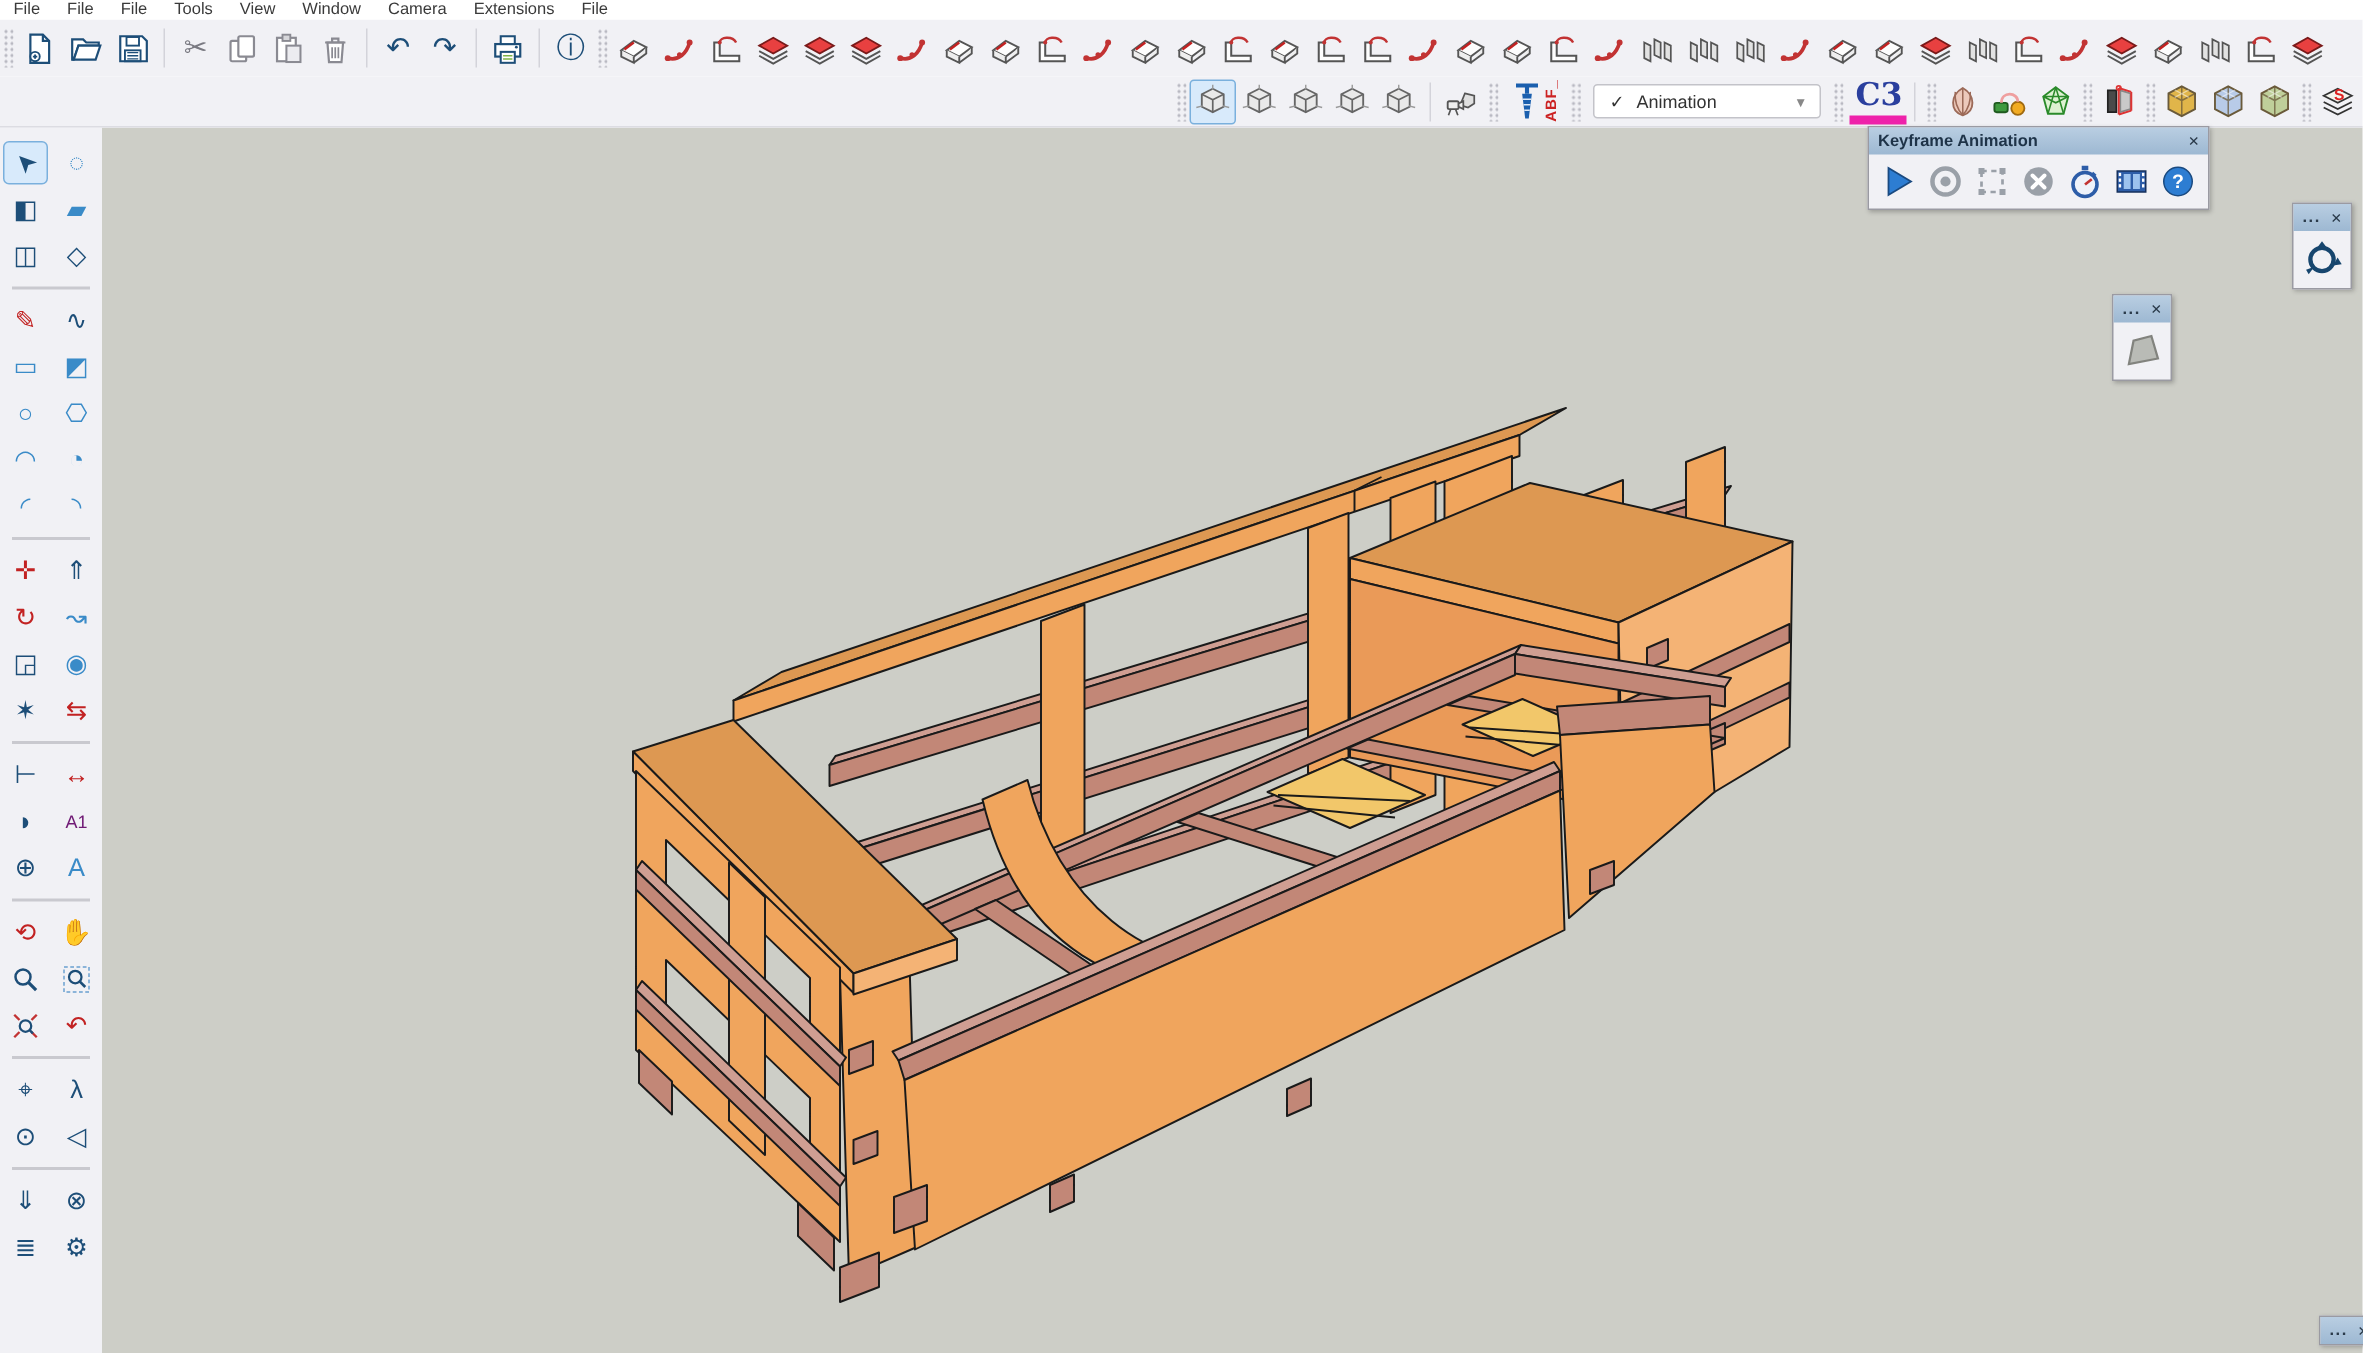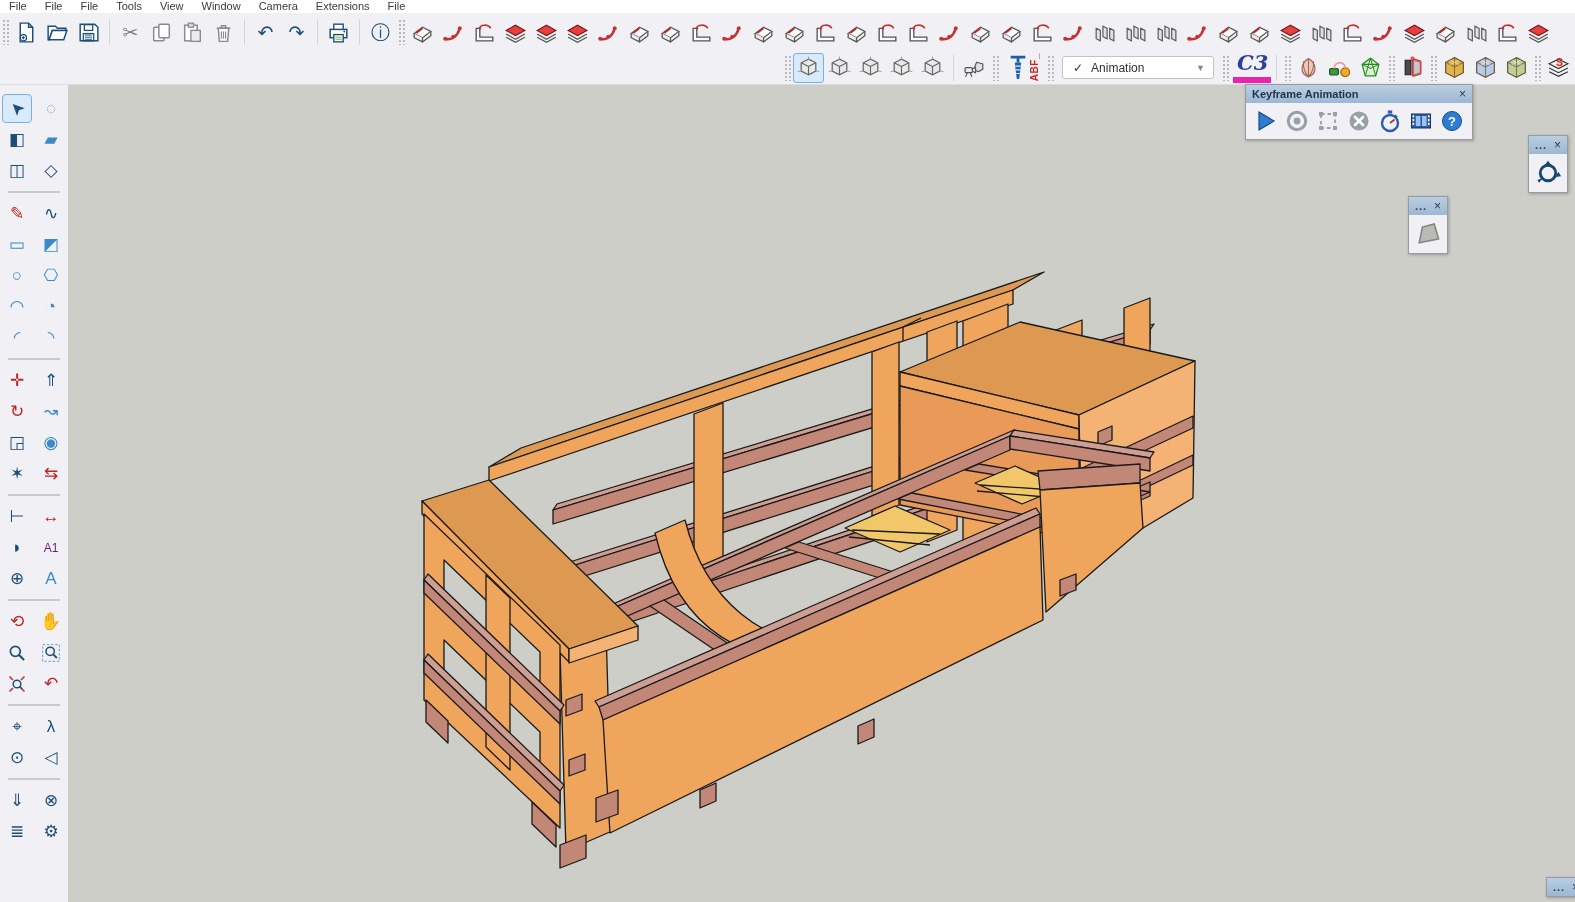--- a/index.html
+++ b/index.html
@@ -35,21 +35,21 @@
   #tag-dropdown .chk { margin:0 8px 0 10px; font-size:12px; }
   #tag-dropdown .val { flex:1; }
   #tag-dropdown .arr { color:#888; font-size:9px; margin-right:8px; }
 
   
   #abf-btn { display:flex; align-items:center; height:32px; cursor:pointer; }
   #abf-btn svg { width:22px; height:28px; }
   #abf-label { writing-mode:vertical-rl; transform:rotate(180deg); font-size:10px;
                font-weight:bold; color:#cc2222; letter-spacing:0.5px; }
   #c3-btn { position:relative; width:40px; height:32px; cursor:pointer; }
-  #c3-label { font-family:"DejaVu Serif", serif; font-style:italic; font-weight:bold;
+  #c3-label { font-family:"DejaVu Serif", serif; font-weight:bold;
               font-size:21px; color:#2a3f9e; position:absolute; left:6px; top:-2px; }
   #c3-bar { position:absolute; left:2px; bottom:1px; width:38px; height:6px; background:#ee22aa; }
 
   
   #palette { position:absolute; left:0; top:85px; width:68px; height:817px;
              background:#f1f1f5; z-index:25; display:grid;
              grid-template-columns:34px 34px; align-content:start; padding-top:8px; }
   #palette .tbtn { width:30px; height:29px; margin:1px 2px; }
   #palette .tbtn .glyph { font-size:17px; }
   #palette .tbtn svg { width:20px; height:20px; }

